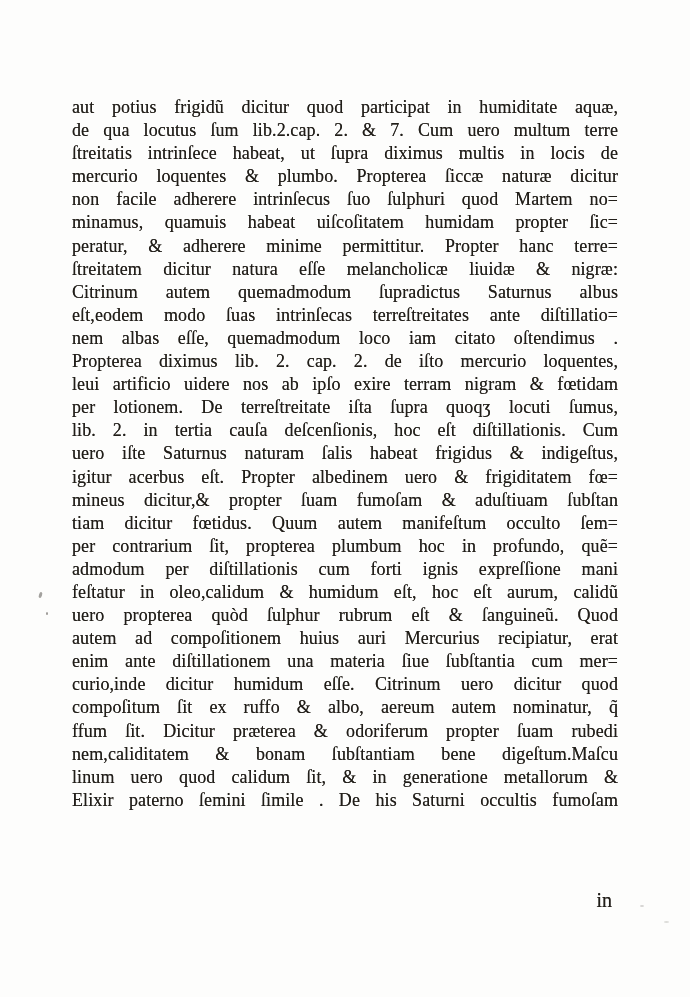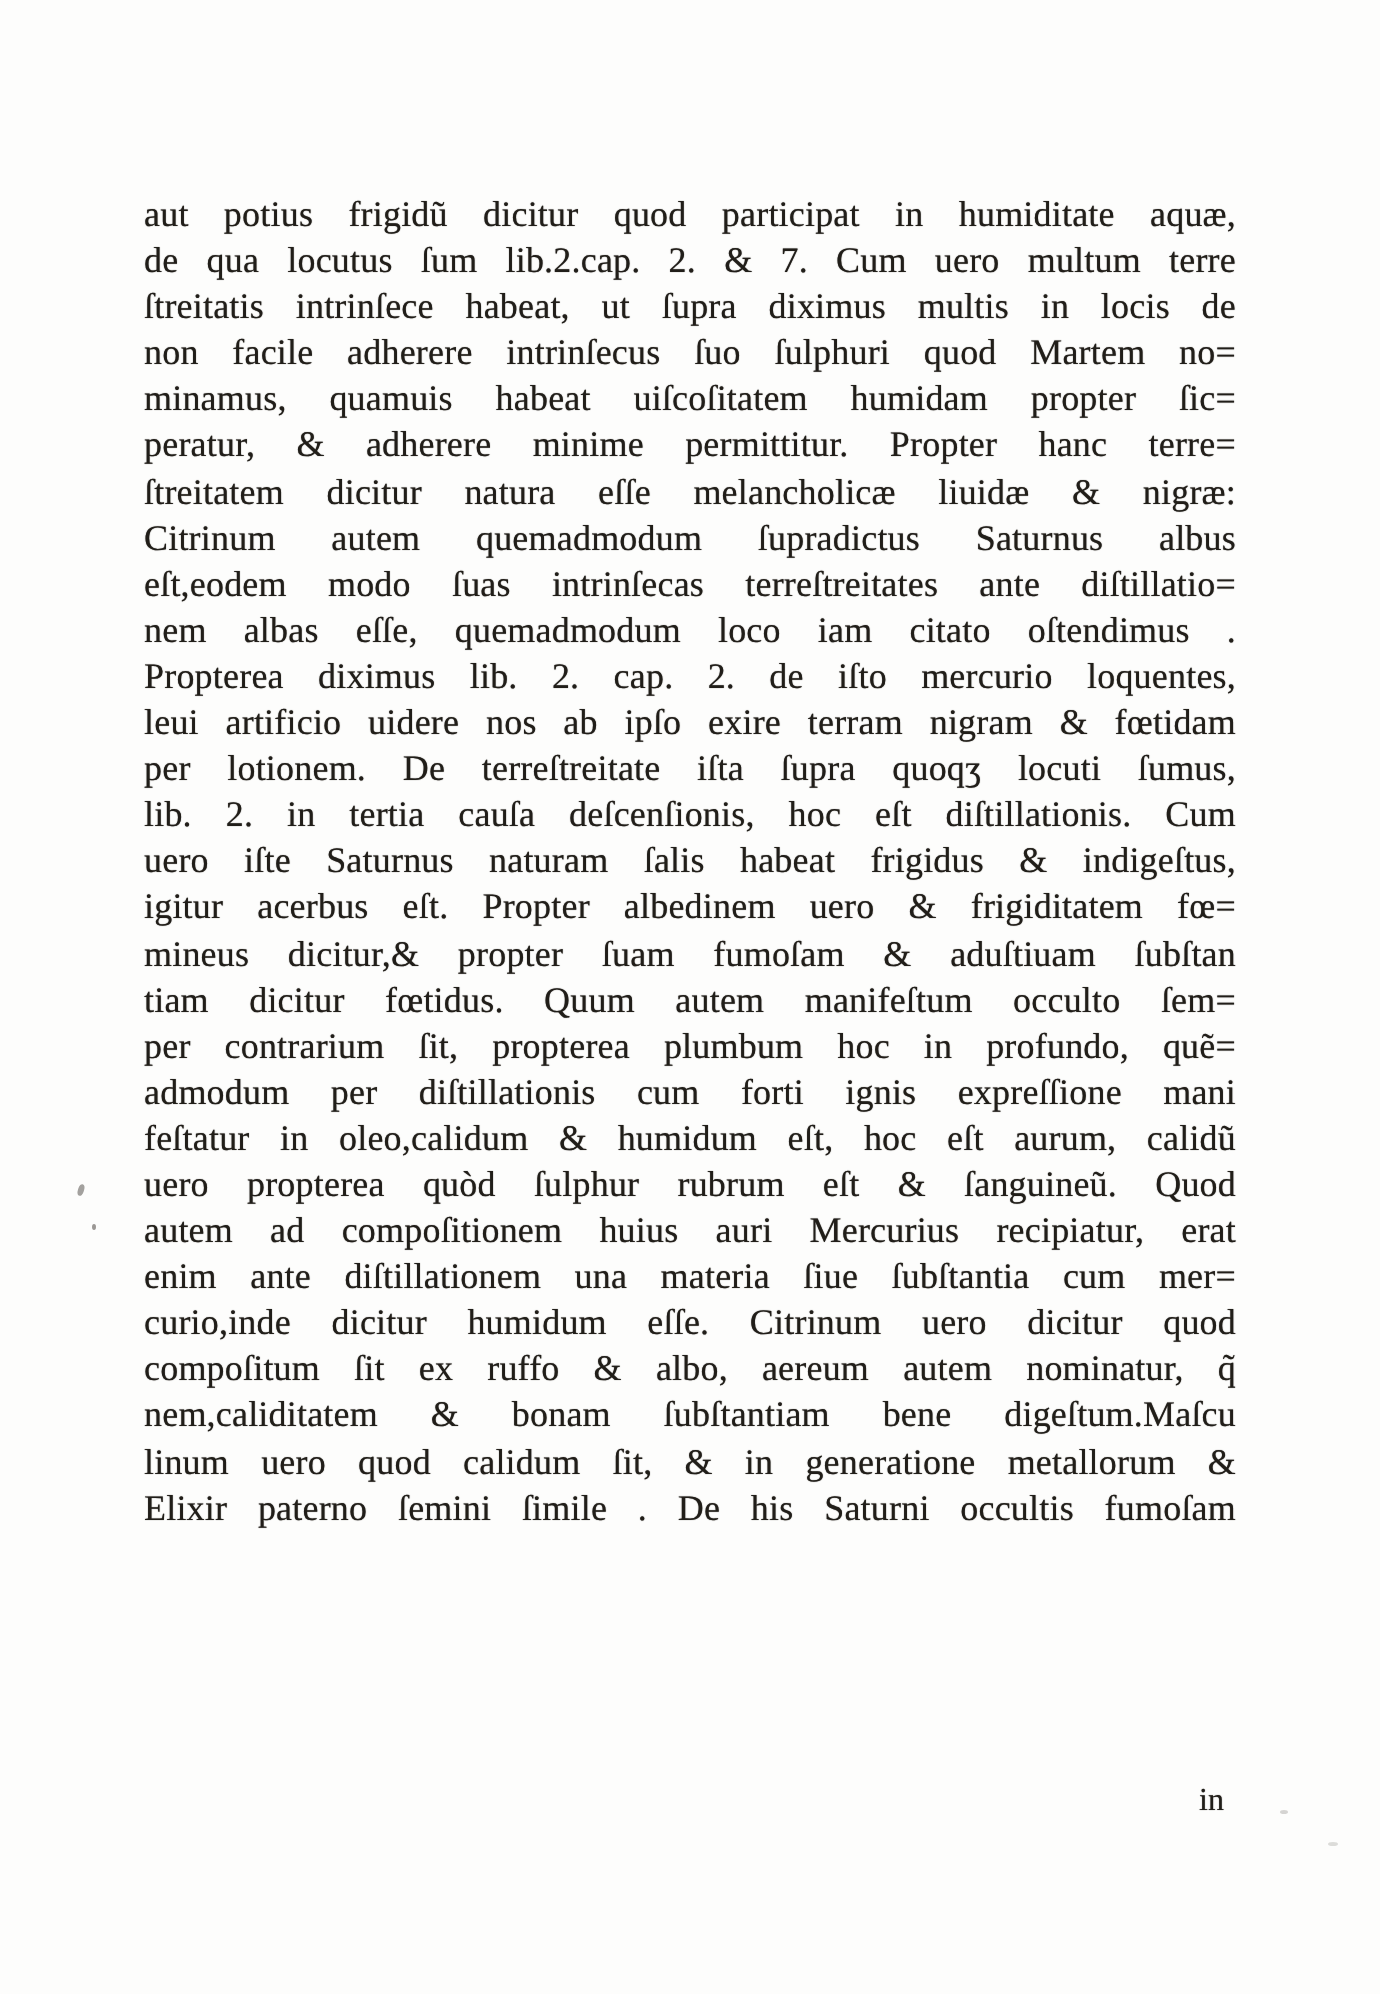--- a/index.html
+++ b/index.html
@@ -29,38 +29,39 @@
     text-shadow:0 0 0.5px rgba(33,30,25,0.75);
     white-space:normal;
     overflow:visible;
   }
   .catchword-row{
     position:absolute;
     left:72px;top:889px;width:546px;
     box-sizing:border-box;
     padding-right:6px;
     text-align:right;
-    font-size:16px;
+    font-size:20px;
     line-height:23.1px;
     text-shadow:0 0 0.5px rgba(33,30,25,0.75);
   }
   .speck{position:absolute;background:#4a463f;border-radius:50%;}
   .speck.s1{left:39px;top:592px;width:3px;height:6px;opacity:.5;transform:rotate(18deg);border-radius:45%;}
   .speck.s2{left:46px;top:612px;width:2px;height:3px;opacity:.55;}
   .speck.s3{left:640px;top:905px;width:4px;height:2px;opacity:.22;}
   .speck.s4{left:664px;top:921px;width:5px;height:2px;opacity:.18;}
 </style>
 </head>
 <body>
 
 <div class="page">
   <div class="text-block">
     <div class="line">aut potius frigidũ dicitur quod participat in  humiditate aquæ,</div>
     <div class="line">de qua locutus ſum lib.2.cap. 2. &amp; 7.  Cum uero multum terre</div>
     <div class="line">ſtreitatis intrinſece habeat, ut ſupra  diximus multis in locis de</div>
+    <div class="line">mercurio loquentes &amp; plumbo.  Propterea ſiccæ naturæ dicitur</div>
     <div class="line">non facile adherere intrinſecus ſuo ſulphuri quod Martem no=</div>
     <div class="line">minamus, quamuis habeat uiſcoſitatem humidam propter ſic=</div>
     <div class="line">peratur, &amp; adherere minime permittitur.  Propter hanc terre=</div>
     <div class="line">ſtreitatem dicitur natura eſſe melancholicæ liuidæ &amp; nigræ:</div>
     <div class="line">Citrinum autem quemadmodum ſupradictus Saturnus albus</div>
     <div class="line">eſt,eodem modo ſuas intrinſecas terreſtreitates ante diſtillatio=</div>
     <div class="line">nem albas eſſe, quemadmodum loco iam citato oſtendimus .</div>
     <div class="line">Propterea diximus lib. 2. cap. 2. de iſto mercurio loquentes,</div>
     <div class="line">leui artificio uidere nos ab ipſo exire terram nigram &amp; fœtidam</div>
     <div class="line">per lotionem.  De terreſtreitate iſta ſupra quoqʒ locuti ſumus,</div>
@@ -70,20 +71,21 @@
     <div class="line">mineus dicitur,&amp; propter ſuam fumoſam &amp; aduſtiuam ſubſtan</div>
     <div class="line">tiam dicitur fœtidus.  Quum autem manifeſtum occulto ſem=</div>
     <div class="line">per contrarium ſit, propterea plumbum hoc in profundo, quẽ=</div>
     <div class="line">admodum per diſtillationis cum forti ignis expreſſione mani</div>
     <div class="line">feſtatur in oleo,calidum &amp; humidum eſt, hoc eſt aurum, calidũ</div>
     <div class="line">uero propterea quòd ſulphur rubrum eſt &amp; ſanguineũ.  Quod</div>
     <div class="line">autem ad compoſitionem huius auri Mercurius recipiatur, erat</div>
     <div class="line">enim ante diſtillationem una materia ſiue ſubſtantia cum mer=</div>
     <div class="line">curio,inde dicitur humidum eſſe.  Citrinum uero dicitur quod</div>
     <div class="line">compoſitum ſit ex ruffo &amp; albo, aereum autem nominatur, q̃</div>
+    <div class="line">ffum ſit.  Dicitur præterea &amp; odoriferum propter ſuam rubedi</div>
     <div class="line">nem,caliditatem &amp; bonam ſubſtantiam bene digeſtum.Maſcu</div>
     <div class="line">linum uero quod calidum ſit, &amp; in generatione metallorum &amp;</div>
     <div class="line">Elixir paterno ſemini ſimile .  De his Saturni occultis fumoſam</div>
   </div>
 
   <div class="catchword-row">in</div>
 
   <span class="speck s1"></span>
   <span class="speck s2"></span>
   <span class="speck s3"></span>

